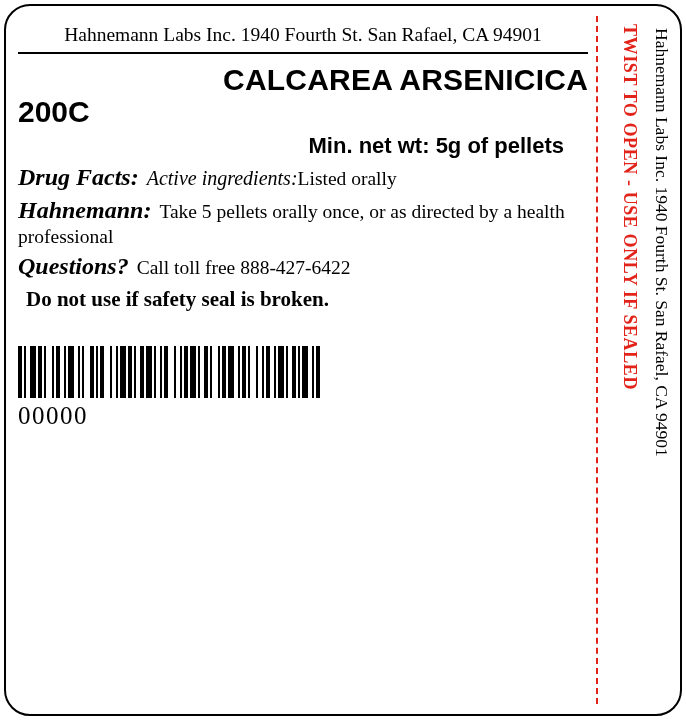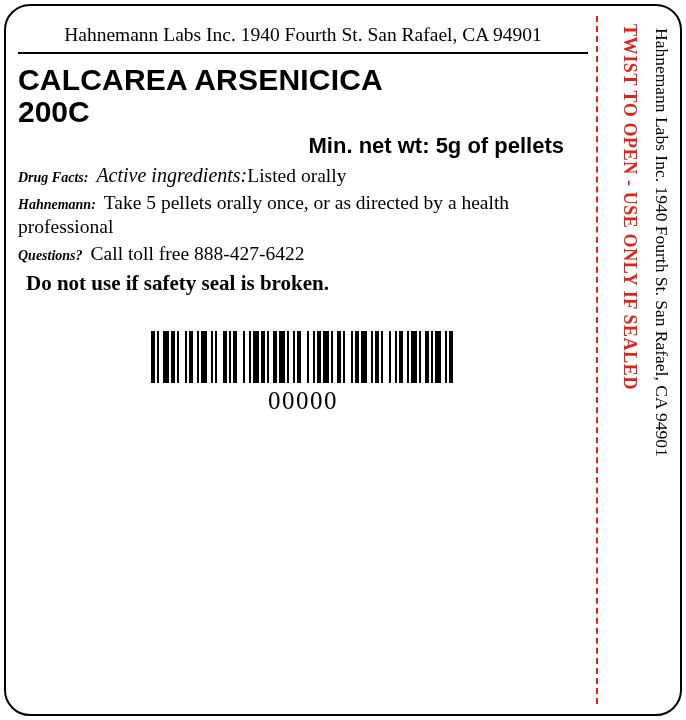--- a/index.html
+++ b/index.html
@@ -58,20 +58,21 @@
     width: 100%;
   }
 
   .product-name {
     font-family: "Liberation Sans", sans-serif;
     font-size: 30px;
     font-weight: bold;
     line-height: 1.08;
     margin-top: 10px;
     letter-spacing: 0.2px;
+    text-align: right;
   }
   .potency {
     font-family: "Liberation Sans", sans-serif;
     font-size: 30px;
     font-weight: bold;
     line-height: 1.08;
   }
 
   .netwt {
     font-family: "Liberation Sans", sans-serif;
@@ -101,21 +102,21 @@
     margin-top: 4px;
     font-family: "Liberation Serif", serif;
     font-size: 19.5px;
     line-height: 1.24;
   }
 
   .hd {
     font-family: "Liberation Serif", serif;
     font-weight: bold;
     font-style: italic;
-    font-size: 14px;
+    font-size: 24px;
   }
   .sub {
     font-family: "Liberation Serif", serif;
     font-style: italic;
     font-size: 20px;
   }
   .bold {
     font-weight: bold;
   }
   .para {
@@ -142,21 +143,20 @@
     font-weight: bold;
     font-family: "Liberation Serif", serif;
     font-size: 21px;
     margin-top: 4px;
     padding-left: 8px;
   }
 
   
   .barcode-wrap {
     margin-top: 20px;
-    text-align: center;
   }
   .barcode {
     display: inline-block;
     height: 52px;
     line-height: 0;
     font-size: 0;
     white-space: nowrap;
   }
   .barcode i {
     display: inline-block;

